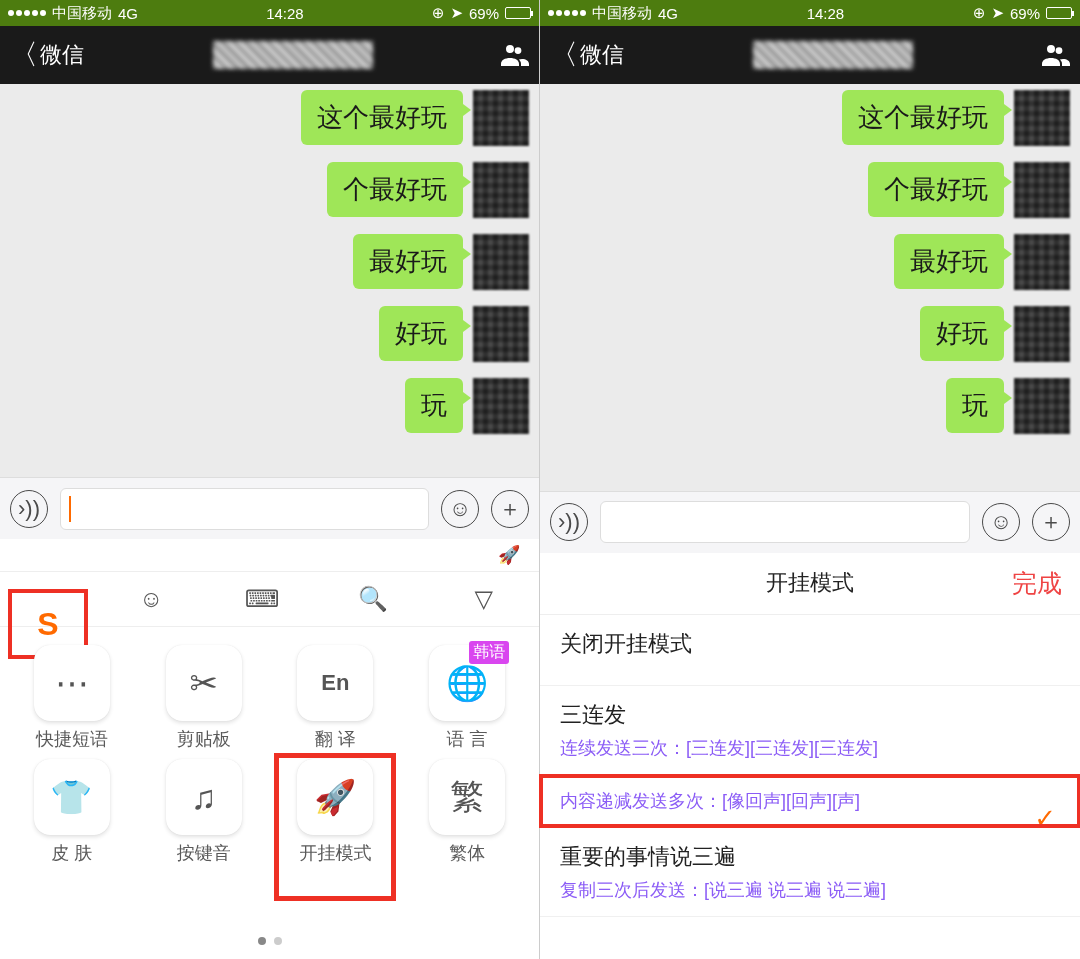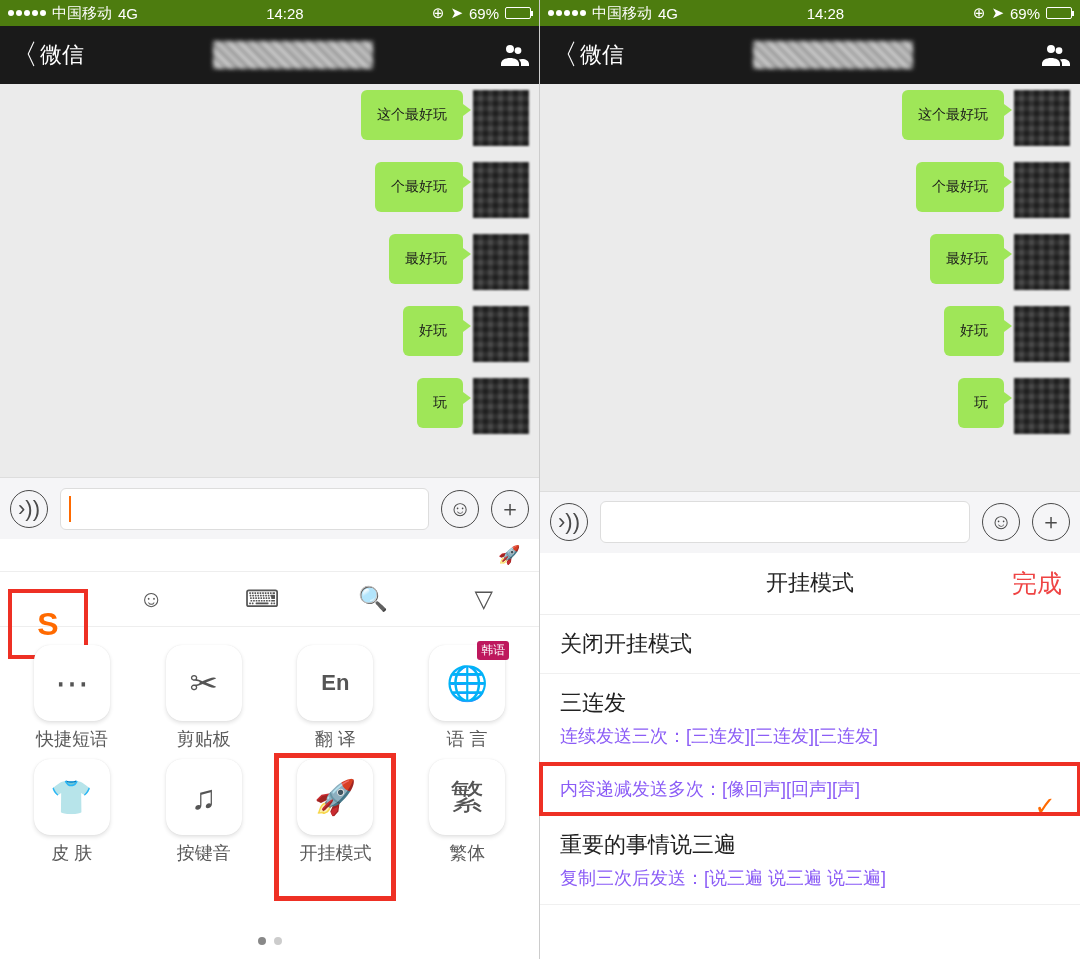--- a/index.html
+++ b/index.html
@@ -36,22 +36,22 @@
   .nav-title { flex:1; text-align:center; }
   .pixelated-name { width:160px; height:28px; background: repeating-linear-gradient(45deg,#888,#888 4px,#aaa 4px,#aaa 8px); filter: blur(2px) contrast(2); margin:0 auto; }
   .contact-icon { width:28px; height:22px; position:relative; }
   .contact-icon svg { width:28px; height:22px; fill:#fff; }
 
   
   .chat-area { flex:1; background:#ebebeb; overflow:hidden; display:flex; flex-direction:column; }
   .messages { padding: 6px 10px; }
   .msg-row { display:flex; justify-content:flex-end; align-items:flex-start; margin-bottom:16px; }
   .bubble {
-    background:#9fe658; color:#1a1a1a; font-size:14px;
-    padding:16px 16px; border-radius:6px; margin-right:10px; position:relative;
+    background:#9fe658; color:#1a1a1a; font-size:26px;
+    padding:10px 16px; border-radius:6px; margin-right:10px; position:relative;
   }
   .bubble::after {
     content:""; position:absolute; right:-8px; top:14px; width:0; height:0;
     border-top:6px solid transparent; border-bottom:6px solid transparent; border-left:8px solid #9fe658;
   }
   .avatar { width:56px; height:56px; background: repeating-linear-gradient(0deg,#777,#777 5px,#999 5px,#999 10px),repeating-linear-gradient(90deg,#666,#666 5px,#888 5px,#888 10px); background-blend-mode:multiply; filter: contrast(1.2) blur(1px); }
 
   
   .input-bar {
     background:#f5f5f7; display:flex; align-items:center; height:62px; padding:0 10px; gap:12px; border-top:1px solid #ddd;
@@ -67,37 +67,37 @@
   .kbd-toolbar { height:56px; display:flex; align-items:center; border-top:1px solid #eee; border-bottom:1px solid #eee; background:#fff; }
   .kbd-cell { flex:1; display:flex; align-items:center; justify-content:center; color:#555; font-size:24px; position:relative; }
   .kbd-cell.sogou-cell { flex:0 0 96px; }
   .sogou-box { width:80px; height:70px; border:4px solid #ee3024; display:flex; align-items:center; justify-content:center; font-size:32px; font-weight:bold; color:#ff6a00; font-family: Arial; position:absolute; top:-10px; }
   .grid-tools { flex:1; display:flex; flex-direction:column; padding:18px 6px 2px 6px; }
   .tool-row { display:flex; justify-content:space-around; margin-bottom:8px; }
   .tool-item { width:110px; text-align:center; font-size:18px; color:#5a5a5a; }
   .tool-icon { width:76px; height:76px; margin:0 auto 6px auto; background:#fff; border-radius:16px; box-shadow:0 2px 4px rgba(0,0,0,0.12), 0 0 1px rgba(0,0,0,0.1); display:flex; align-items:center; justify-content:center; font-size:34px; color:#555; position:relative; }
   .tool-icon.orange { color:#ff6a00; }
   .red-frame { position:absolute; border:5px solid #ee3024; top:-6px; left:-6px; right:-6px; bottom:-36px; }
-  .badge-korean { position:absolute; top:-4px; right:-4px; background:#be185d; color:#fff; font-size:12px; padding:1px 4px; border-radius:3px; }
+  .badge-korean { position:absolute; top:-4px; right:-4px; background:#d946ef; color:#fff; font-size:16px; padding:1px 4px; border-radius:3px; }
   .page-dots { display:flex; justify-content:center; gap:8px; padding:6px 0 14px 0; }
   .pd { width:8px; height:8px; border-radius:50%; background:#ccc; }
   .pd.active { background:#888; }
 
   
   .right-panel { background:#fff; flex:1; display:flex; flex-direction:column; }
   .panel-header { height:62px; display:flex; align-items:center; justify-content:center; position:relative; border-bottom:1px solid #eee; }
   .panel-title { font-size:22px; color:#222; }
   .panel-done { position:absolute; right:18px; color:#ef4444; font-size:25px; }
   .list-section { background:#fff; }
   .list-item { padding:14px 20px; border-bottom:1px solid #f0f0f0; position:relative; }
   .item-title { font-size:22px; color:#222; margin-bottom:6px; }
   .item-sub { font-size:18px; color:#8b5cf6; white-space:nowrap; overflow:hidden; }
   .item-check { position:absolute; right:24px; top:28px; color:#ff6a00; font-size:26px; }
   .red-outline { position:absolute; left:-1px; right:-1px; top:-1px; bottom:-1px; border:4px solid #ee3024; pointer-events:none; }
-  .single-line .item-title { margin-bottom:0; }
+  .single-line .item-title { margin-bottom:12px; }
 
   
   .watermark { position:absolute; right:10px; bottom:10px; text-align:left; font-size:14px; line-height:1.2; color:#2458c9; background:rgba(255,255,255,0.5); padding:2px 4px; display:flex; align-items:center; gap:4px; }
   .watermark .logo { width:36px; height:36px; background: conic-gradient(#ffcc00 0 25%, #3fae49 0 50%, #0078d7 0 75%, #f25022 0 100%); border-radius:4px; filter: blur(0.5px); }
   .wm-sub { font-size:11px; color:#888; }
 </style>
 </head>
 <body>
 
 <div class="container">

